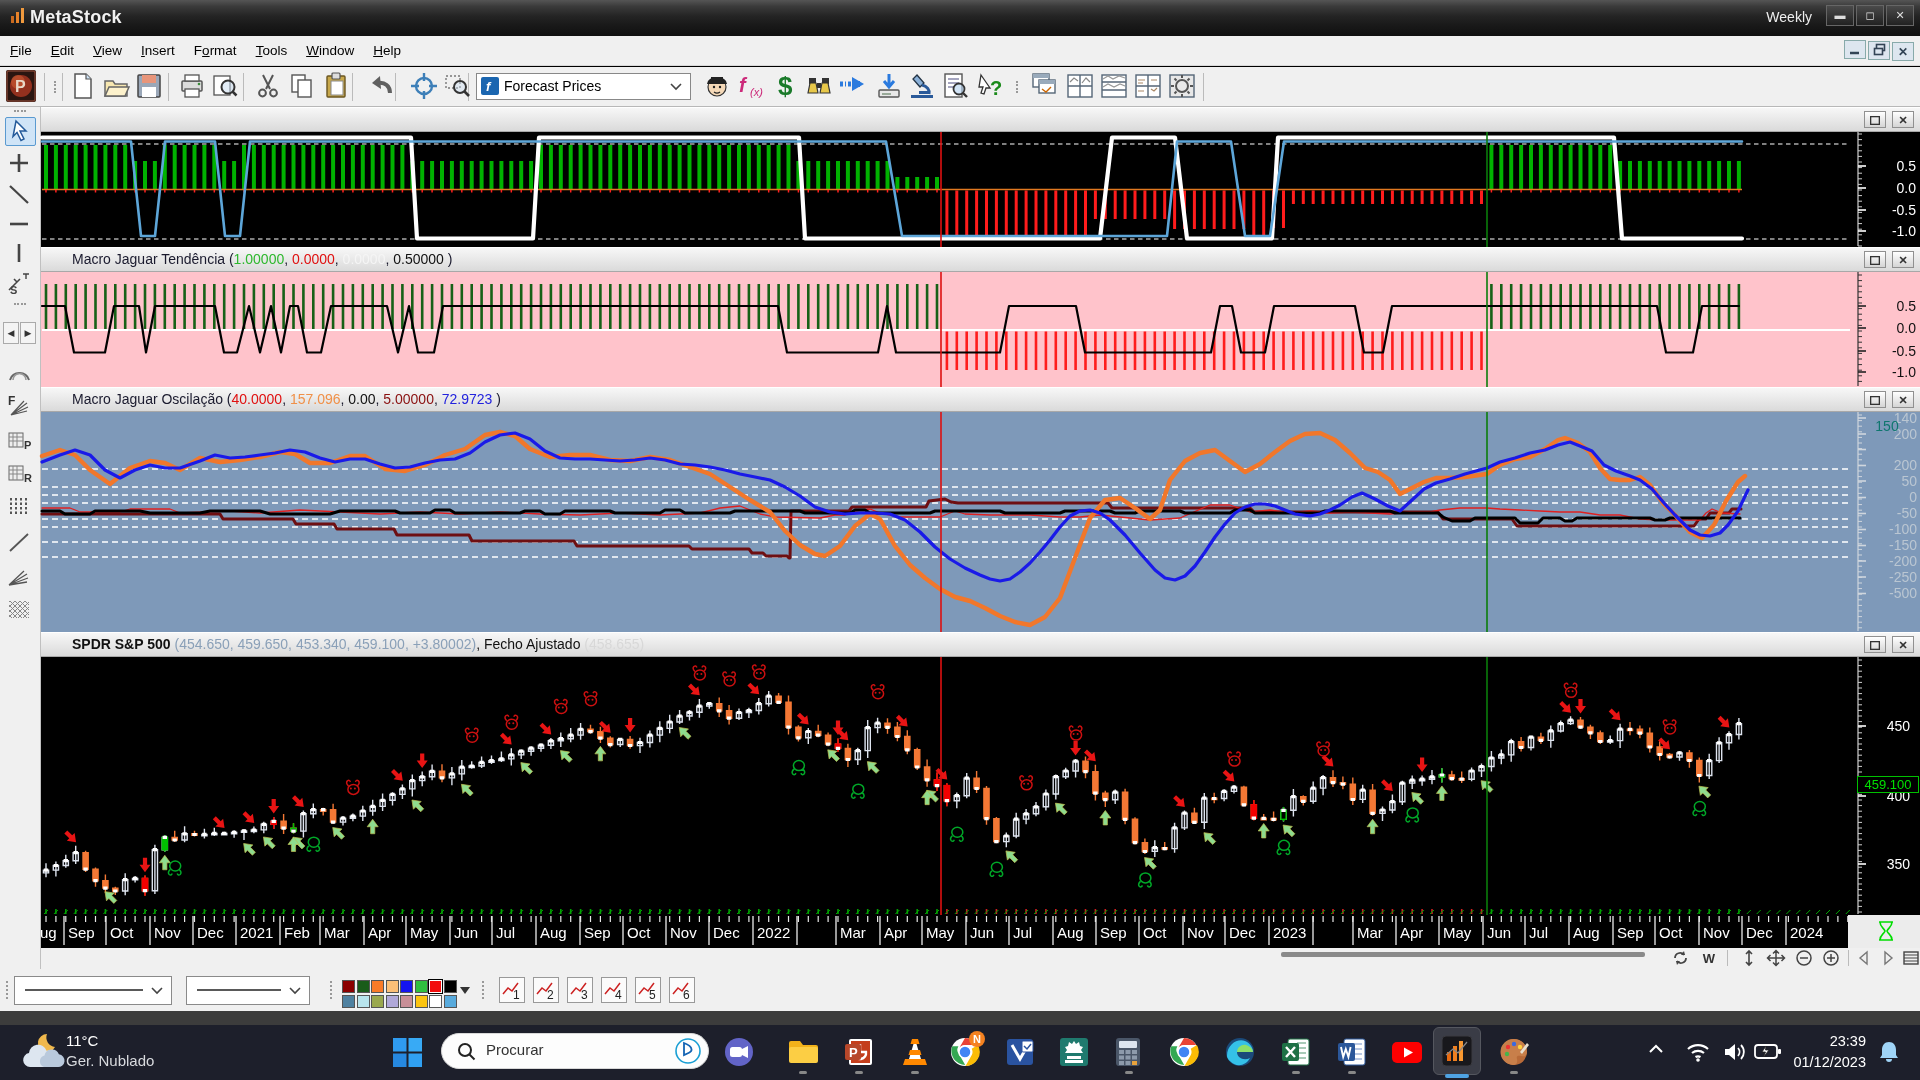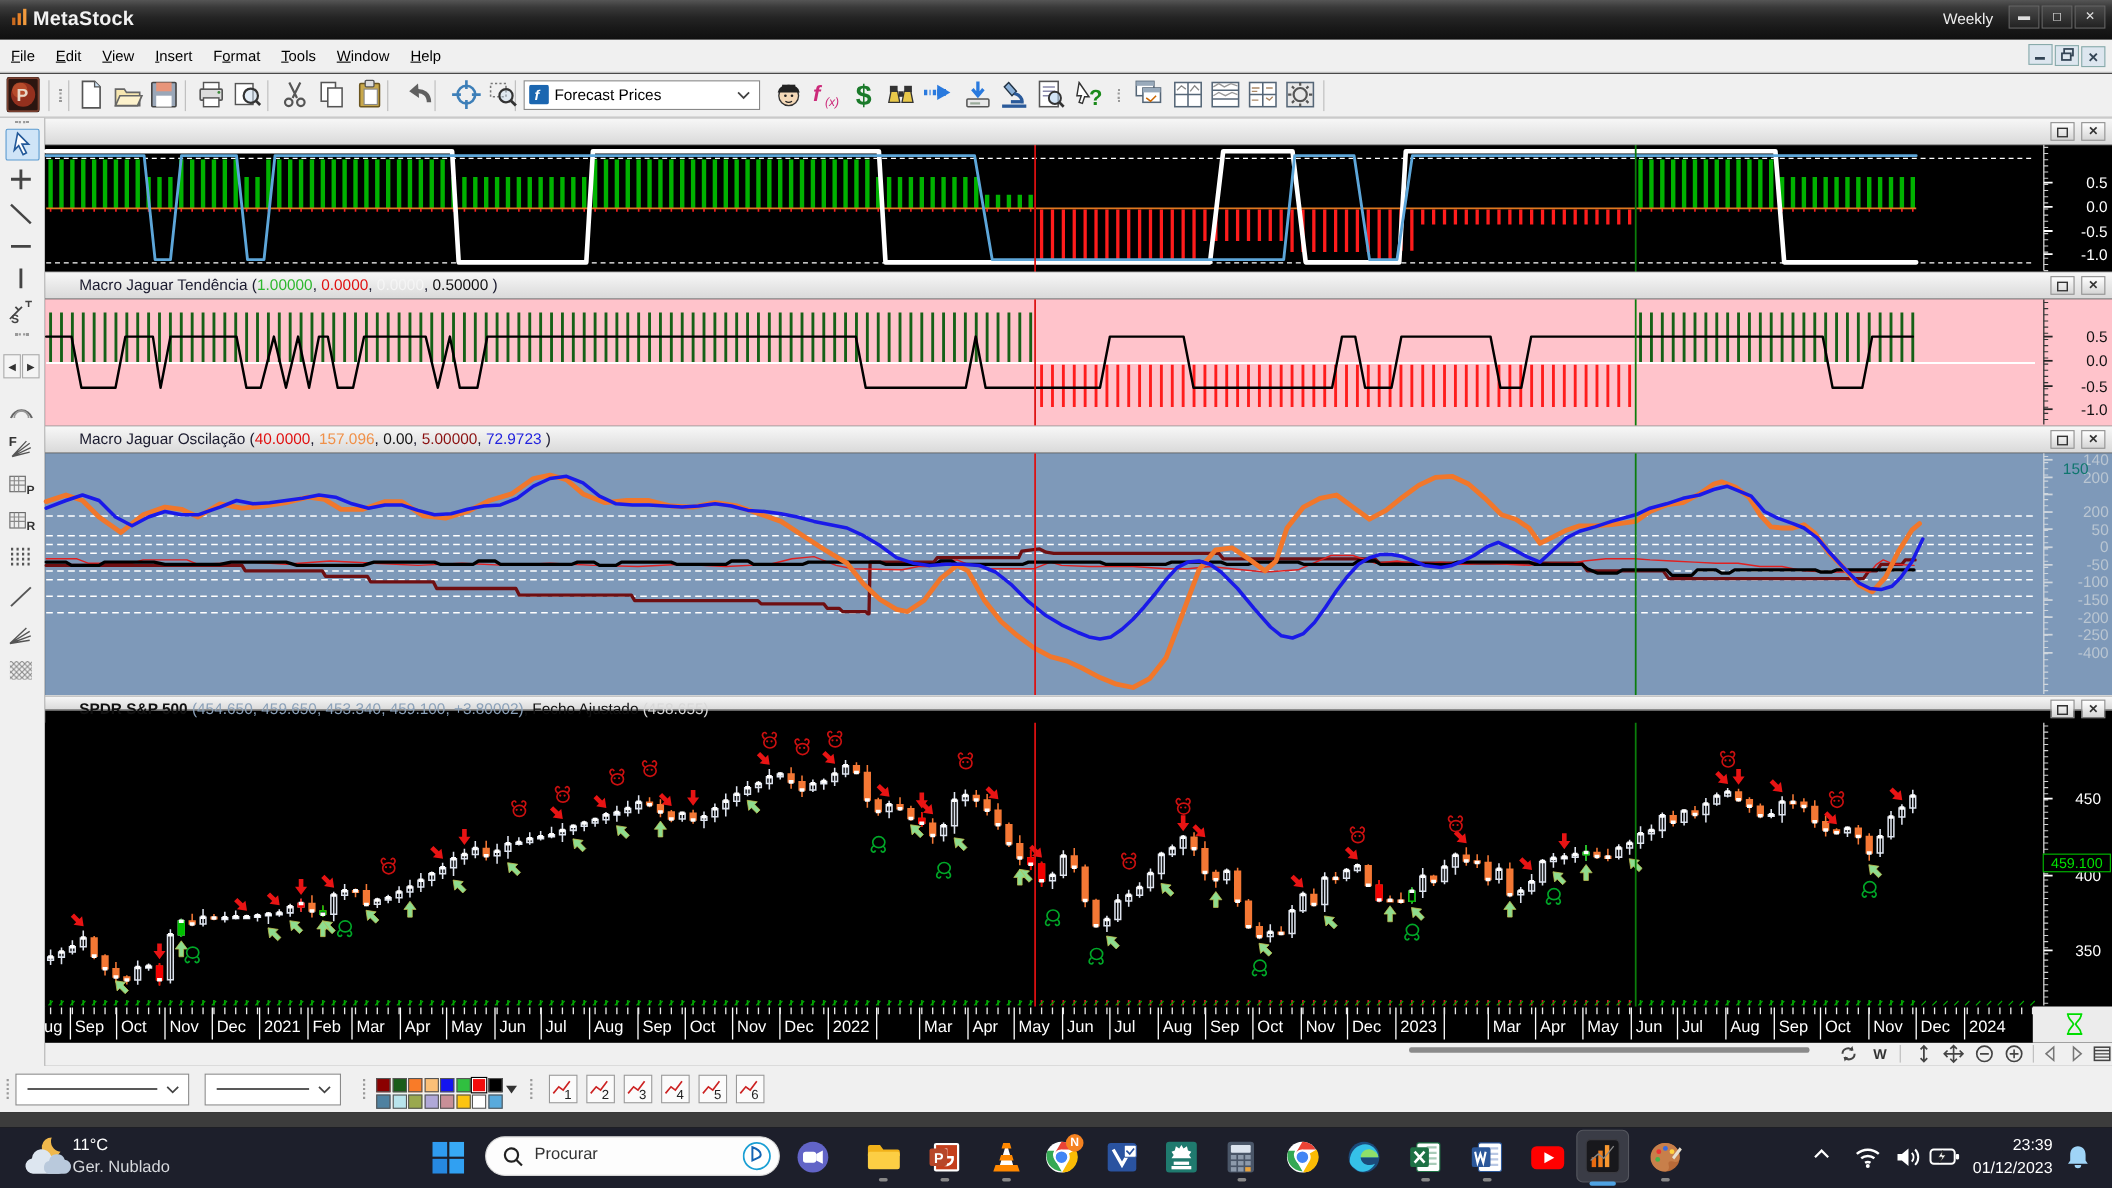--- a/index.html
+++ b/index.html
@@ -987,21 +987,21 @@
     <div style="position:absolute;left:1857px;top:426px;width:60px;text-align:right;font-size:14px;color:#bac6d2">200</div>
     <div style="position:absolute;left:1857px;top:418px;width:60px;text-align:center;font-size:14px;color:#0f766e">150</div>
     <div style="position:absolute;left:1857px;top:457px;width:60px;text-align:right;font-size:14px;color:#bac6d2">200</div>
     <div style="position:absolute;left:1857px;top:473px;width:60px;text-align:right;font-size:14px;color:#bac6d2">50</div>
     <div style="position:absolute;left:1857px;top:489px;width:60px;text-align:right;font-size:14px;color:#bac6d2">0</div>
     <div style="position:absolute;left:1857px;top:505px;width:60px;text-align:right;font-size:14px;color:#bac6d2">-50</div>
     <div style="position:absolute;left:1857px;top:521px;width:60px;text-align:right;font-size:14px;color:#bac6d2">-100</div>
     <div style="position:absolute;left:1857px;top:537px;width:60px;text-align:right;font-size:14px;color:#bac6d2">-150</div>
     <div style="position:absolute;left:1857px;top:553px;width:60px;text-align:right;font-size:14px;color:#bac6d2">-200</div>
     <div style="position:absolute;left:1857px;top:569px;width:60px;text-align:right;font-size:14px;color:#bac6d2">-250</div>
-    <div style="position:absolute;left:1857px;top:585px;width:60px;text-align:right;font-size:14px;color:#bac6d2">-400</div>
+    <div style="position:absolute;left:1857px;top:585px;width:60px;text-align:right;font-size:14px;color:#bac6d2">-500</div>
     <div style="position:absolute;left:1850px;top:718px;width:60px;text-align:right;font-size:14px;color:#fff">450</div>
     <div style="position:absolute;left:1850px;top:788px;width:60px;text-align:right;font-size:14px;color:#fff">400</div>
     <div style="position:absolute;left:1850px;top:856px;width:60px;text-align:right;font-size:14px;color:#fff">350</div>
     <div style="position:absolute;left:1857px;top:776px;width:62px;height:17px;background:#000;border:1px solid #00c000;color:#00e000;font-size:13px;text-align:center;line-height:15px">459.100</div>
     <div style="position:absolute;left:41px;top:107px;width:1879px;height:25px;background:linear-gradient(#f7f7f7,#dadada);border-top:1px solid #fff;border-bottom:1px solid #a8a8a8;font-size:14px;color:#1a1a2e">
       <div style="position:absolute;right:34px;top:3px;width:22px;height:17px;background:linear-gradient(#fff,#d5d5d5);border:1px solid #909090;text-align:center"><svg width="10" height="9" style="margin-top:3px">
           <rect x="0.5" y="0.5" width="9" height="8" fill="none" stroke="#333" stroke-width="1.6"></rect>
         </svg></div>
       <div style="position:absolute;right:6px;top:3px;width:22px;height:17px;background:linear-gradient(#fff,#d5d5d5);border:1px solid #909090;text-align:center;color:#333;font-size:11px;font-weight:bold;line-height:16px">✕</div>
     </div>
@@ -1012,20 +1012,20 @@
         </svg></div>
       <div style="position:absolute;right:6px;top:3px;width:22px;height:17px;background:linear-gradient(#fff,#d5d5d5);border:1px solid #909090;text-align:center;color:#333;font-size:11px;font-weight:bold;line-height:16px">✕</div>
     </div>
     <div style="position:absolute;left:41px;top:387px;width:1879px;height:25px;background:linear-gradient(#f7f7f7,#dadada);border-top:1px solid #fff;border-bottom:1px solid #a8a8a8;font-size:14px;color:#1a1a2e">
       <div style="position:absolute;left:31px;top:3px;white-space:pre">Macro Jaguar Oscilação (<span style="color:#e01010">40.0000</span>, <span style="color:#f09048">157.096</span>, <span style="color:#111">0.00</span>, <span style="color:#8a1010">5.00000</span>, <span style="color:#2222dd">72.9723</span> )</div>
       <div style="position:absolute;right:34px;top:3px;width:22px;height:17px;background:linear-gradient(#fff,#d5d5d5);border:1px solid #909090;text-align:center"><svg width="10" height="9" style="margin-top:3px">
           <rect x="0.5" y="0.5" width="9" height="8" fill="none" stroke="#333" stroke-width="1.6"></rect>
         </svg></div>
       <div style="position:absolute;right:6px;top:3px;width:22px;height:17px;background:linear-gradient(#fff,#d5d5d5);border:1px solid #909090;text-align:center;color:#333;font-size:11px;font-weight:bold;line-height:16px">✕</div>
     </div>
-    <div style="position:absolute;left:41px;top:632px;width:1879px;height:14px;background:linear-gradient(#f7f7f7,#dadada);border-top:1px solid #fff;border-bottom:1px solid #a8a8a8;font-size:14px;color:#1a1a2e">
+    <div style="position:absolute;left:41px;top:632px;width:1879px;height:25px;background:linear-gradient(#f7f7f7,#dadada);border-top:1px solid #fff;border-bottom:1px solid #a8a8a8;font-size:14px;color:#1a1a2e">
       <div style="position:absolute;left:31px;top:3px;white-space:pre"><span style="color:#111;font-weight:bold">SPDR S&amp;P 500</span> <span style="color:#8aa0b8">(454.650, 459.650, 453.340, 459.100, +3.80002)</span><span style="color:#111">, Fecho Ajustado</span> <span style="color:#d8d8d8">(458.655)</span></div>
       <div style="position:absolute;right:34px;top:3px;width:22px;height:17px;background:linear-gradient(#fff,#d5d5d5);border:1px solid #909090;text-align:center"><svg width="10" height="9" style="margin-top:3px">
           <rect x="0.5" y="0.5" width="9" height="8" fill="none" stroke="#333" stroke-width="1.6"></rect>
         </svg></div>
       <div style="position:absolute;right:6px;top:3px;width:22px;height:17px;background:linear-gradient(#fff,#d5d5d5);border:1px solid #909090;text-align:center;color:#333;font-size:11px;font-weight:bold;line-height:16px">✕</div>
     </div>
   </div>
 
 </body></html>

